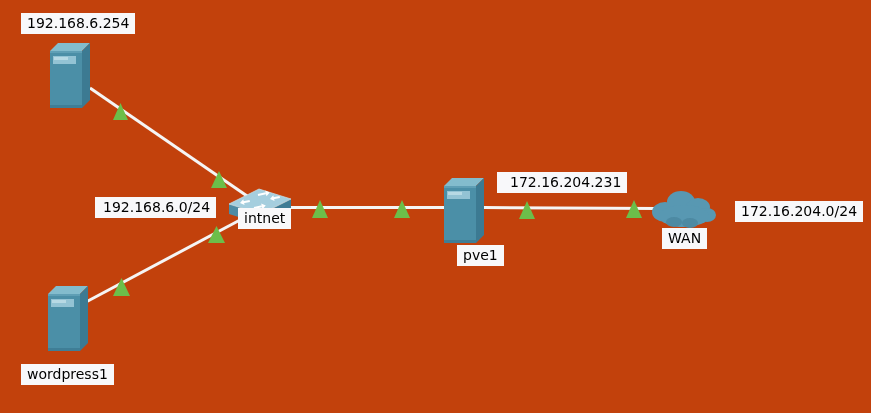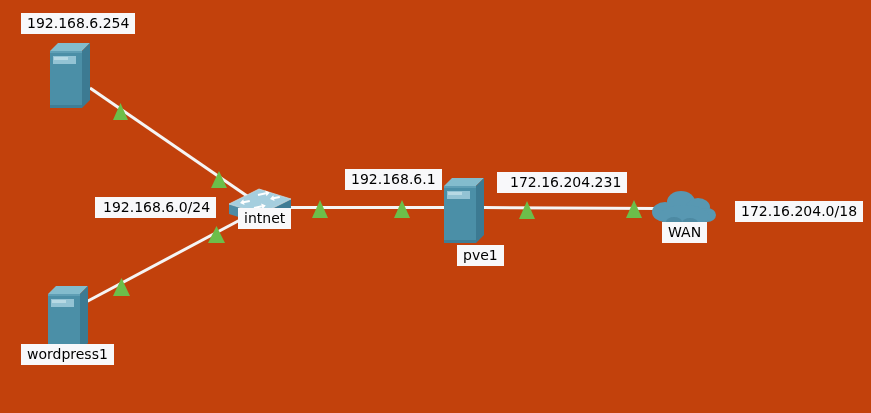--- a/index.html
+++ b/index.html
@@ -148,26 +148,25 @@
       </svg>
   </div>
 
   <div class="label" style="left:21px; top:13px;">192.168.6.254</div>
 
 
   <div class="label" style="left:95px; top:197px;padding-left:8px;">192.168.6.0/24</div>
 
   <div class="label" style="left:238px; top:208px;">intnet</div>
 
-  <div class="label" style="left:345px; top:169px;">192.168.6.1</div>
 
   <div class="label" style="left:497px; top:172px;padding-left:13px;">172.16.204.231</div>
 
   <div class="label" style="left:457px; top:245px;">pve1</div>
 
-  <div class="label" style="left:662px; top:222px;">WAN</div>
+  <div class="label" style="left:662px; top:228px;">WAN</div>
 
-  <div class="label" style="left:735px; top:201px;">172.16.204.0/18</div>
+  <div class="label" style="left:735px; top:201px;">172.16.204.0/24</div>
 
-  <div class="label" style="left:21px; top:344px;text-align:center;">wordpress1</div>
+  <div class="label" style="left:21px; top:364px;text-align:center;">wordpress1</div>
 
 
 </div>
 
 </body></html>

